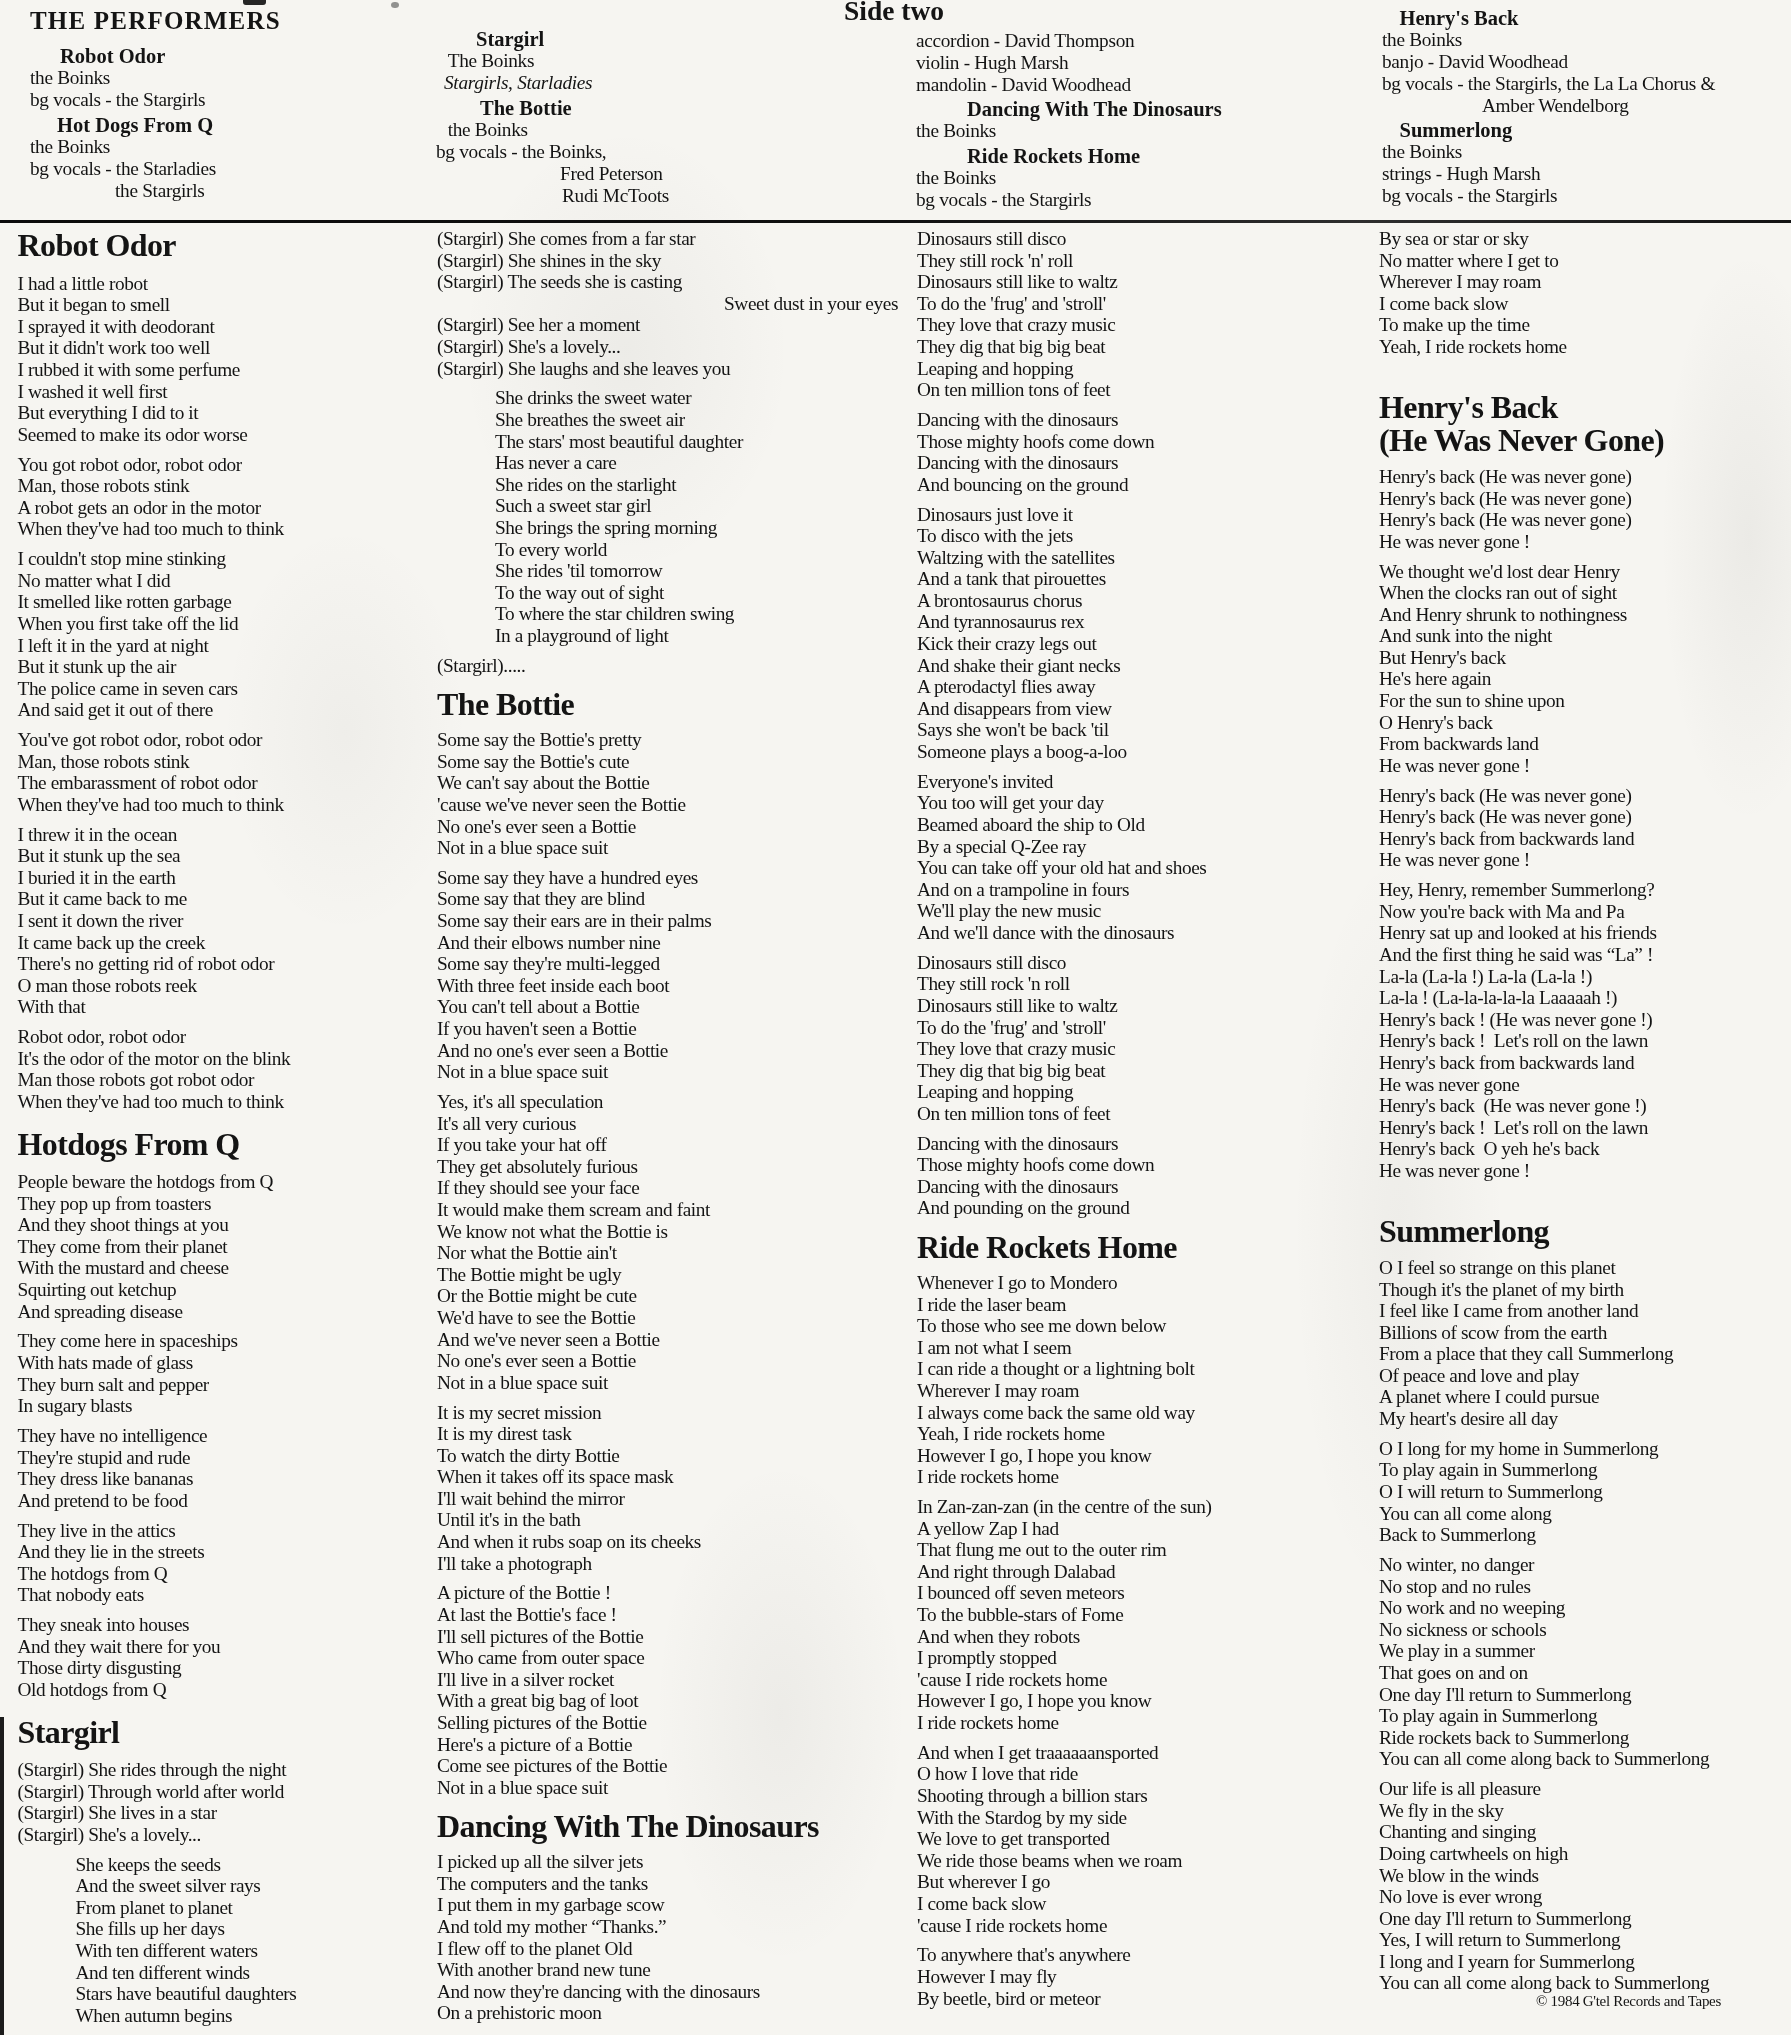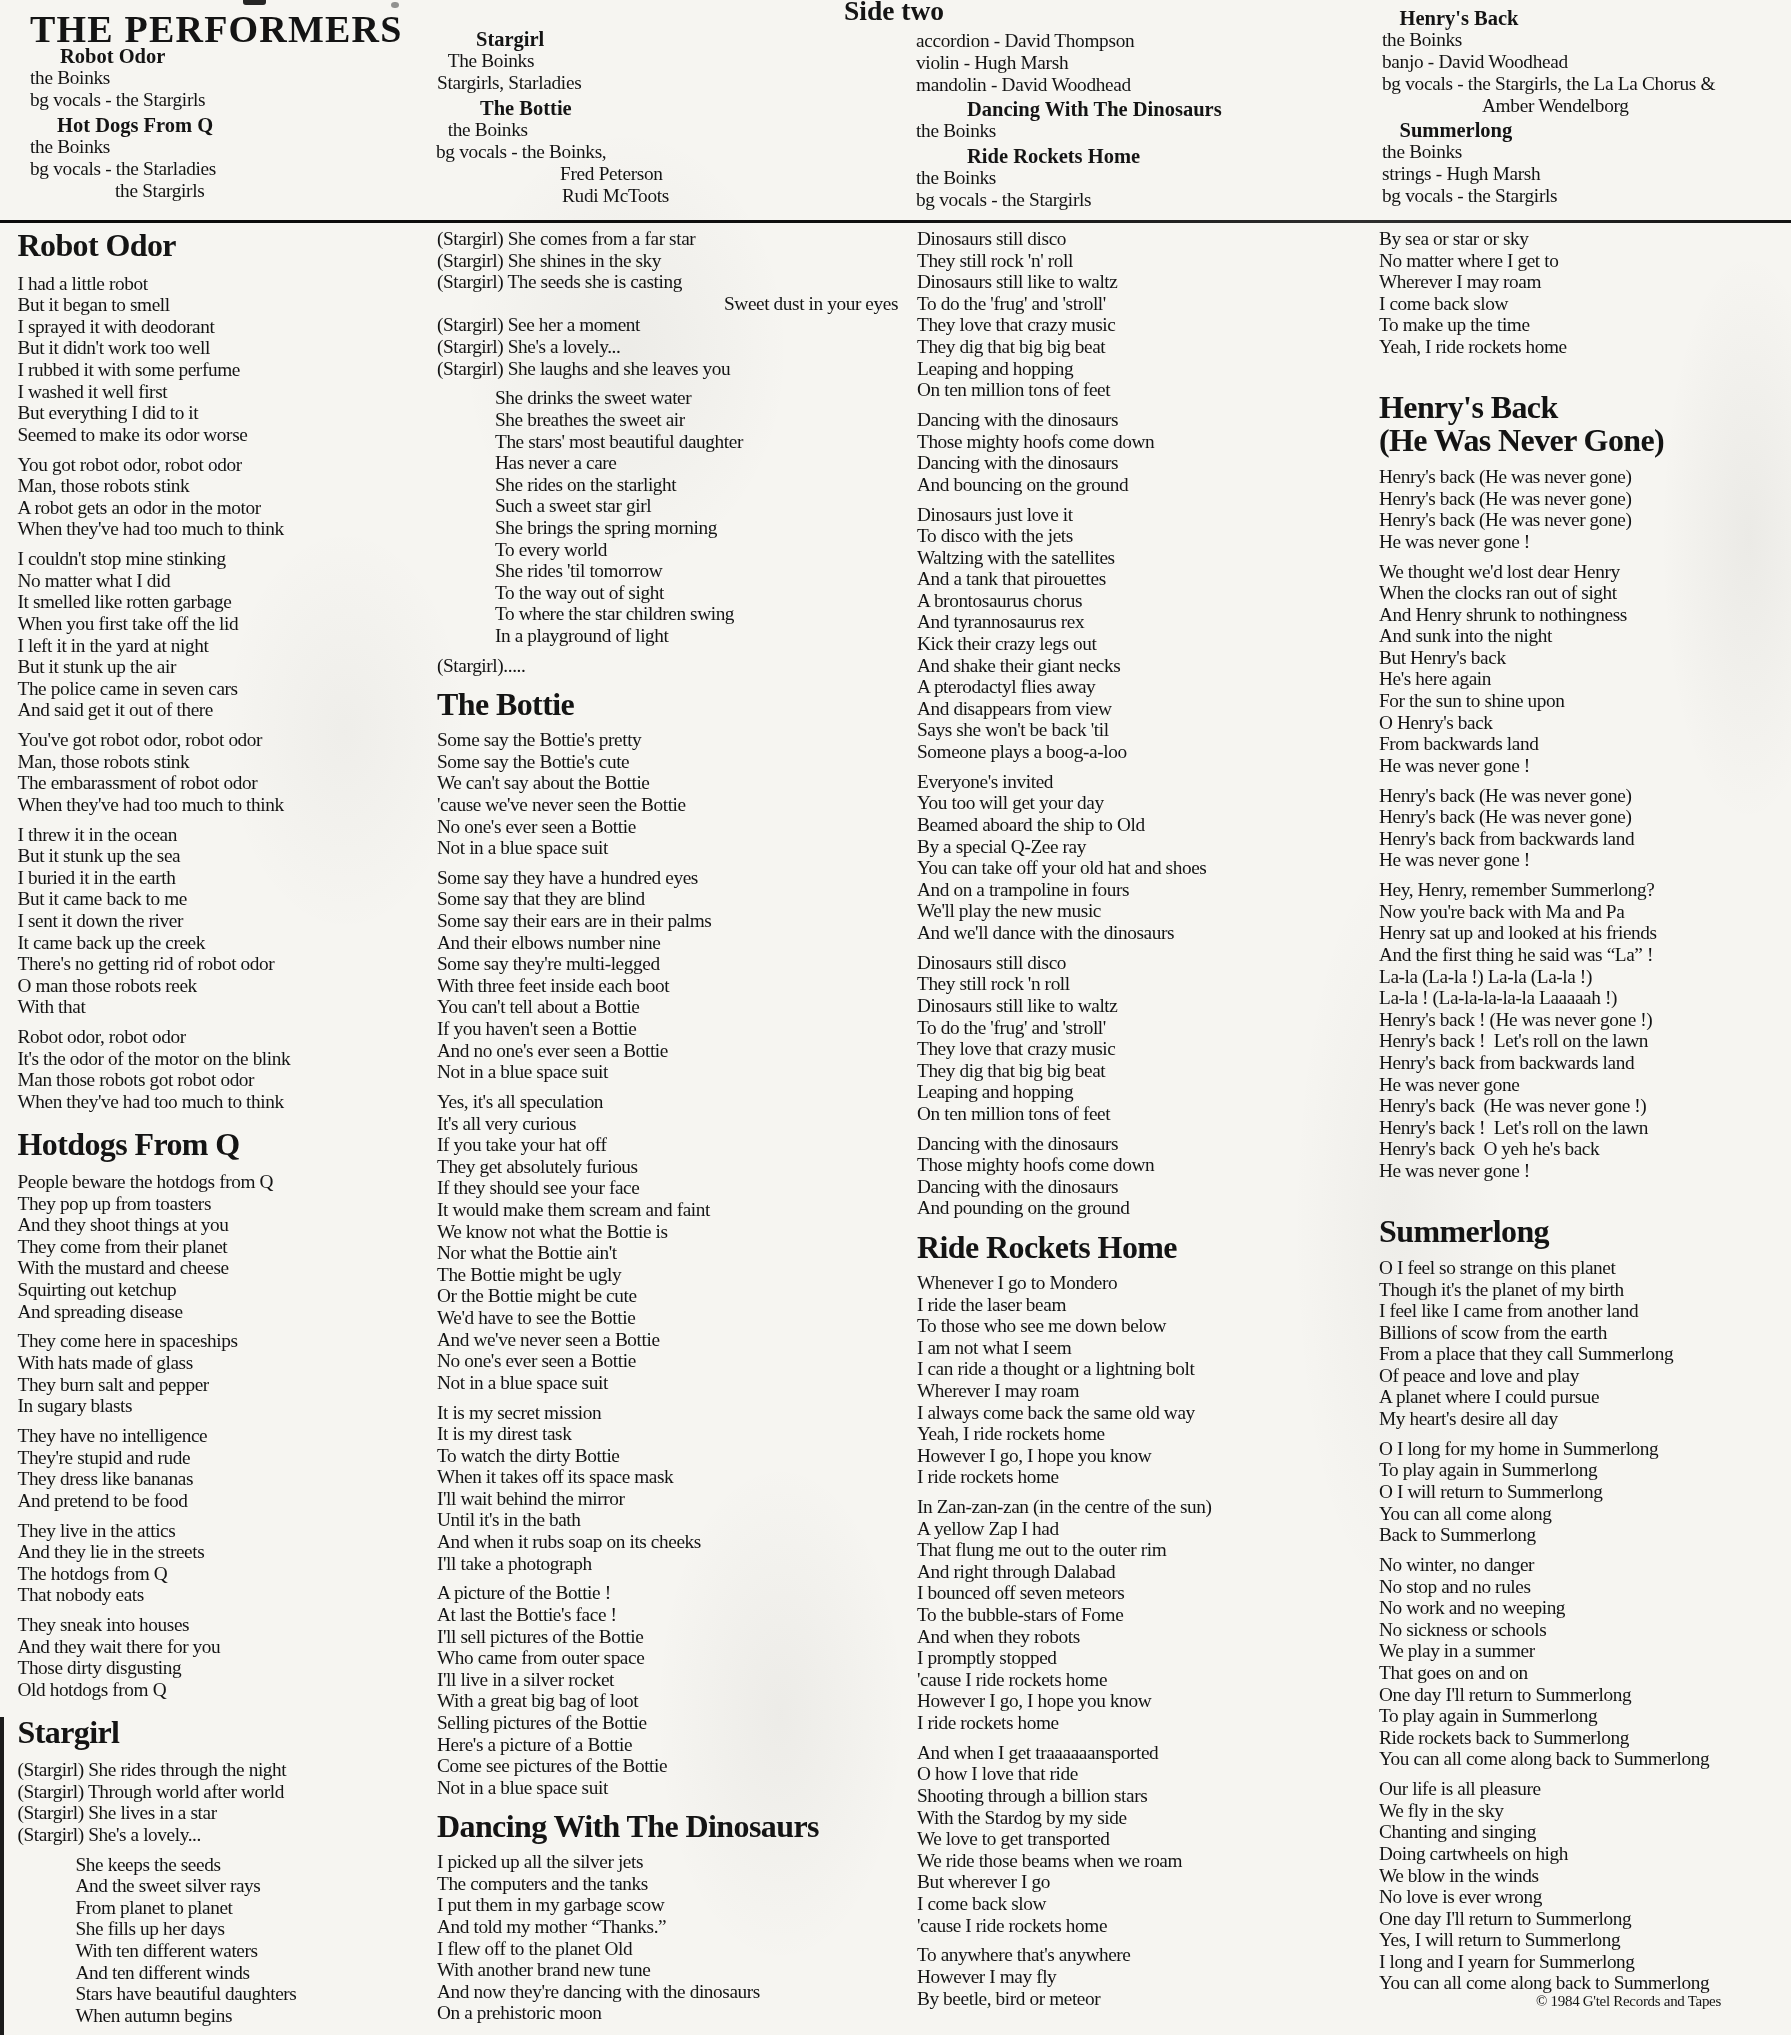--- a/index.html
+++ b/index.html
@@ -17,21 +17,21 @@
   .b4{left:1293px;top:848px;width:211px;height:760px;background:radial-gradient(closest-side,rgba(60,60,55,.045),rgba(60,60,55,0));}
   .b5{left:222px;top:526px;width:246px;height:409px;background:radial-gradient(closest-side,rgba(60,60,55,.04),rgba(60,60,55,0));}
   
   .edge-sliver{position:absolute;left:0;top:1717px;width:4.1px;height:319px;background:#1c1c1c;}
   .smudge1{position:absolute;left:243px;top:0;width:23.4px;height:5.3px;background:#262626;border-radius:0 0 2.9px 2.9px;}
   .smudge2{position:absolute;left:391px;top:2.3px;width:7.6px;height:5.8px;background:#5a5a5a;border-radius:50%;opacity:.65;}
 
   
   .performers-title{
     position:absolute;left:30px;top:7px;
-    font-size:38px;font-weight:700;letter-spacing:1.2px;white-space:pre;
+    font-size:25px;font-weight:700;letter-spacing:1.2px;white-space:pre;
   }
   .side-two{
     position:absolute;left:844px;top:-5.3px;
     font-size:27.5px;font-weight:700;letter-spacing:0;white-space:pre;
   }
   .hblock{position:absolute;font-size:19.3px;}
   #hb1{left:30px;top:43px;}
   #hb2{left:436px;top:26px;}
   #hb3{left:916px;top:30px;}
   #hb4{left:1382px;top:4.7px;}
@@ -85,21 +85,21 @@
       <div class="hline">the Boinks</div>
       <div class="hline">bg vocals - the Stargirls</div>
       <div class="hline hsong" style="margin-left: 27px;">Hot Dogs From Q</div>
       <div class="hline">the Boinks</div>
       <div class="hline">bg vocals - the Starladies</div>
       <div class="hline" style="margin-left: 85px;">the Stargirls</div>
     </div>
   <div class="hblock" id="hb2">
       <div class="hline hsong" style="margin-left: 40px;">Stargirl</div>
       <div class="hline" style="margin-left: 11.7px;">The Boinks</div>
-      <div class="hline" style="margin-left: 1px;">Stargirls, Starladies</div>
+      <div class="hline" style="margin-left: 8px; font-style: italic;">Stargirls, Starladies</div>
       <div class="hline hsong" style="margin-left: 44px;">The Bottie</div>
       <div class="hline" style="margin-left: 11.7px;">the Boinks</div>
       <div class="hline">bg vocals - the Boinks,</div>
       <div class="hline" style="margin-left: 124px;">Fred Peterson</div>
       <div class="hline" style="margin-left: 126px;">Rudi McToots</div>
     </div>
   <div class="hblock" id="hb3">
       <div class="hline">accordion - David Thompson</div>
       <div class="hline">violin - Hugh Marsh</div>
       <div class="hline">mandolin - David Woodhead</div>

